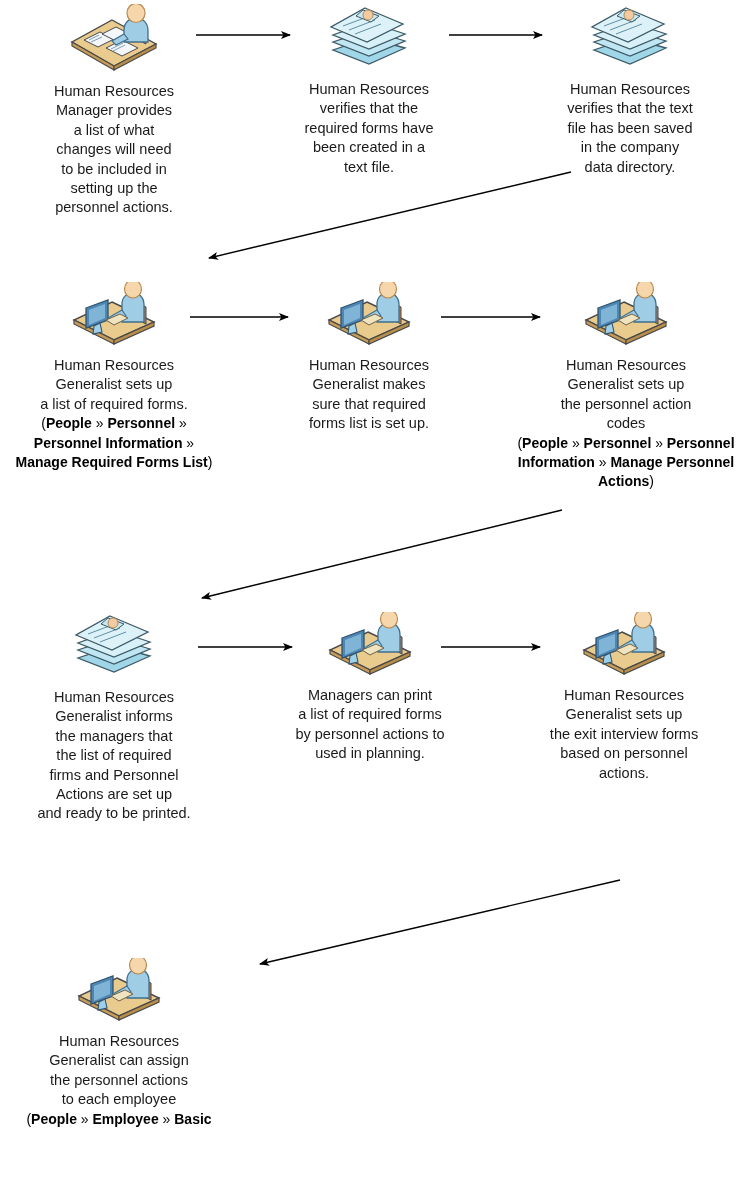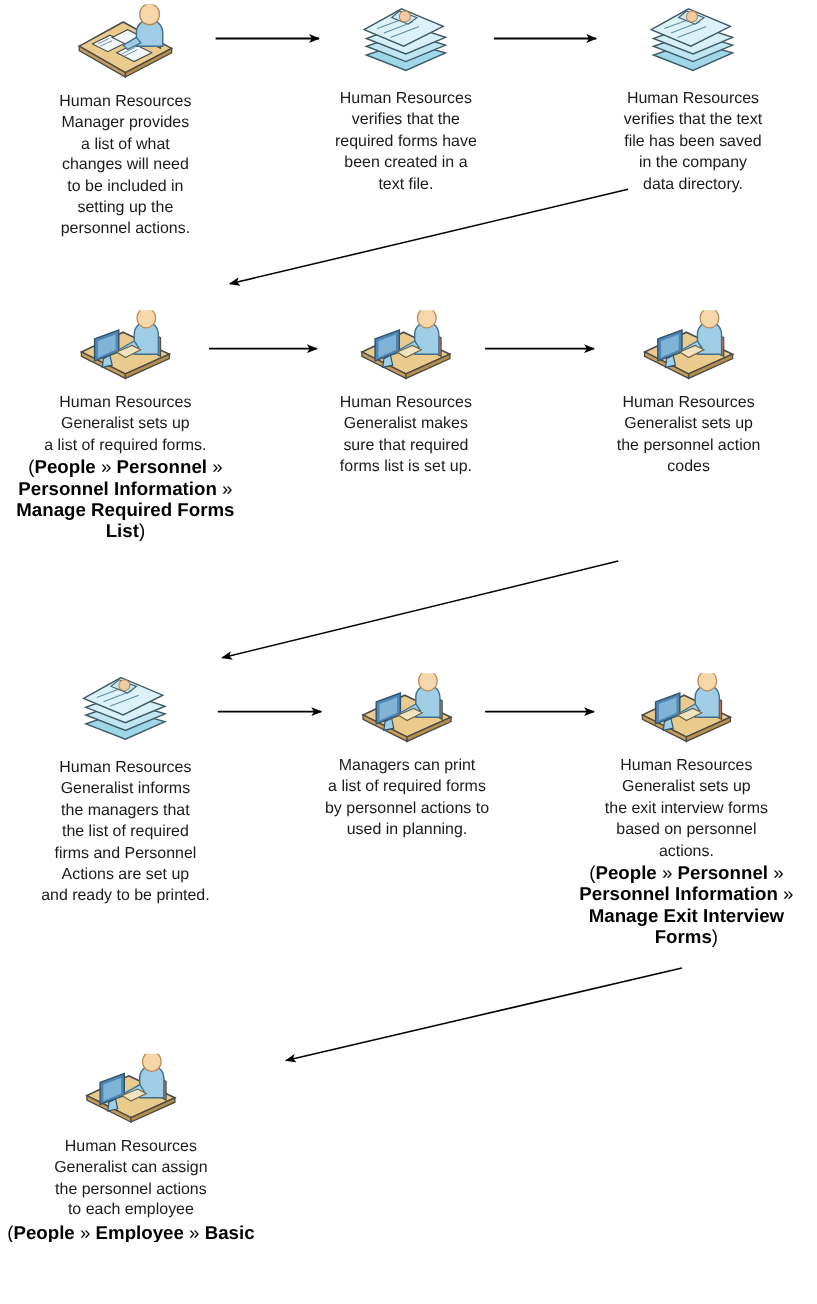--- a/index.html
+++ b/index.html
@@ -36,21 +36,21 @@
     margin: 0 auto;
   }
   .node-caption {
     font-size: 14.5px;
     line-height: 19.4px;
     color: #1a1a1a;
     margin-top: 6px;
     white-space: pre-line;
   }
   .node-path {
-    font-size: 17px;
+    font-size: 14px;
     line-height: 19.4px;
     color: #000000;
     white-space: pre-line;
   }
   .node-path b { font-weight: bold; }
   .node-path span.sep { font-weight: normal; }
   .node-path span.paren { font-weight: normal; }
 </style>
 </head>
 <body>
@@ -223,20 +223,21 @@
         <path d="M54 22 C54 15 59 11 65 11 C71 11 76 15 76 23 L76 40 L54 40 Z" fill="#9fcde6" stroke="#3f6f8c" stroke-width="1.3"></path>
         <path d="M54 28 L40 36 L46 41 L58 34 Z" fill="#9fcde6" stroke="#3f6f8c" stroke-width="1.2"></path>
         <path d="M38 38 L52 32 L60 36 L46 43 Z" fill="#f0e3c0" stroke="#6f6044" stroke-width="1"></path>
         <ellipse cx="65" cy="7" rx="8.5" ry="9" fill="#f6d7ab" stroke="#b98b52" stroke-width="1.2"></ellipse>
       </svg>
     </span>
     <div class="node-caption">Human Resources
 Generalist sets up
 the personnel action
 codes</div>
+    <div class="node-path"><span class="paren">(</span><b>People</b><span class="sep"> » </span><b>Personnel</b><span class="sep"> » </span><b>Personnel Information</b><span class="sep"> » </span><b>Manage Personnel Actions</b><span class="paren">)</span></div>
   </div>
 
   <div class="node" style="left:14px; top:612px; width:200px;">
     <span class="node-icon">
       <svg width="92" height="66" viewBox="0 0 92 66" xmlns="http://www.w3.org/2000/svg">
         <path d="M46 34 L82 44 L46 60 L10 46 Z" fill="#9fd6e8" stroke="#3d5a66" stroke-width="1.3"></path>
         <path d="M46 26 L82 37 L46 52 L10 38 Z" fill="#bfe6f2" stroke="#3d5a66" stroke-width="1.3"></path>
         <path d="M46 18 L82 30 L46 45 L10 31 Z" fill="#d8f1f8" stroke="#3d5a66" stroke-width="1.3"></path>
         <path d="M42 4 L80 20 L44 38 L8 23 Z" fill="#ddf2f8" stroke="#3d5a66" stroke-width="1.3"></path>
         <g stroke="#5f8fa5" stroke-width="1">
@@ -294,21 +295,20 @@
         <path d="M54 28 L40 36 L46 41 L58 34 Z" fill="#9fcde6" stroke="#3f6f8c" stroke-width="1.2"></path>
         <path d="M38 38 L52 32 L60 36 L46 43 Z" fill="#f0e3c0" stroke="#6f6044" stroke-width="1"></path>
         <ellipse cx="65" cy="7" rx="8.5" ry="9" fill="#f6d7ab" stroke="#b98b52" stroke-width="1.2"></ellipse>
       </svg>
     </span>
     <div class="node-caption">Human Resources
 Generalist sets up
 the exit interview forms
 based on personnel
 actions.</div>
-    <div class="node-path"><span class="paren">(</span><b>People</b><span class="sep"> » </span><b>Personnel</b><span class="sep"> » </span><b>Personnel Information</b><span class="sep"> » </span><b>Manage Exit Interview Forms</b><span class="paren">)</span></div>
   </div>
 
   <div class="node" style="left:0px; top:958px; width:238px;">
     <span class="node-icon">
       <svg width="92" height="64" viewBox="0 0 92 64" xmlns="http://www.w3.org/2000/svg">
         <path d="M44 20 L86 40 L46 58 L6 38 Z" fill="#e9cb8e" stroke="#4a4a4a" stroke-width="1.4"></path>
         <path d="M6 38 L46 58 L46 62 L6 42 Z" fill="#c79c56" stroke="#4a4a4a" stroke-width="1.2"></path>
         <path d="M86 40 L46 58 L46 62 L86 44 Z" fill="#b98e49" stroke="#4a4a4a" stroke-width="1.2"></path>
         <path d="M72 22 L78 25 L78 42 L72 39 Z" fill="#c0764a" stroke="#4a4a4a" stroke-width="1"></path>
         <path d="M18 26 L40 18 L40 38 L18 46 Z" fill="#4f87b4" stroke="#31536e" stroke-width="1.3"></path>

